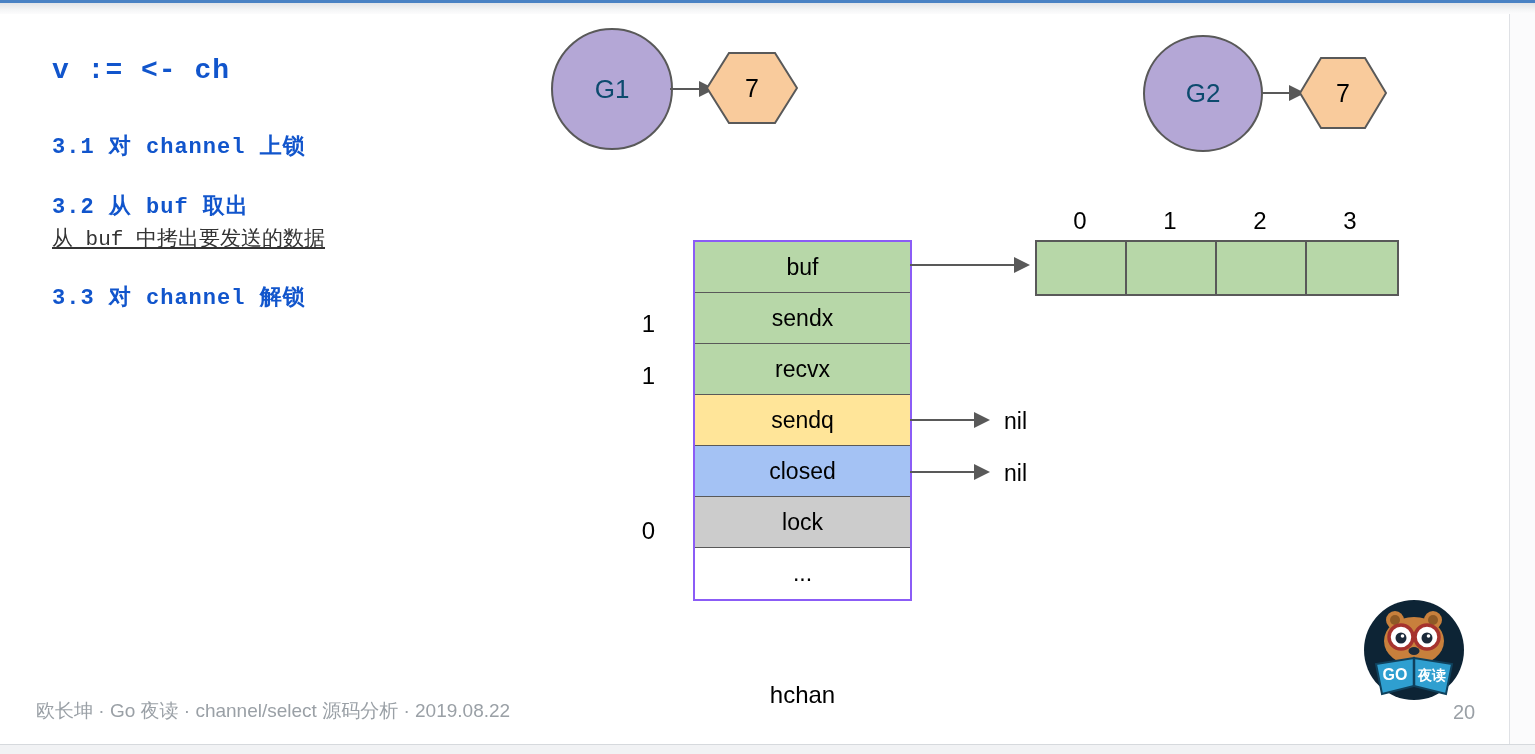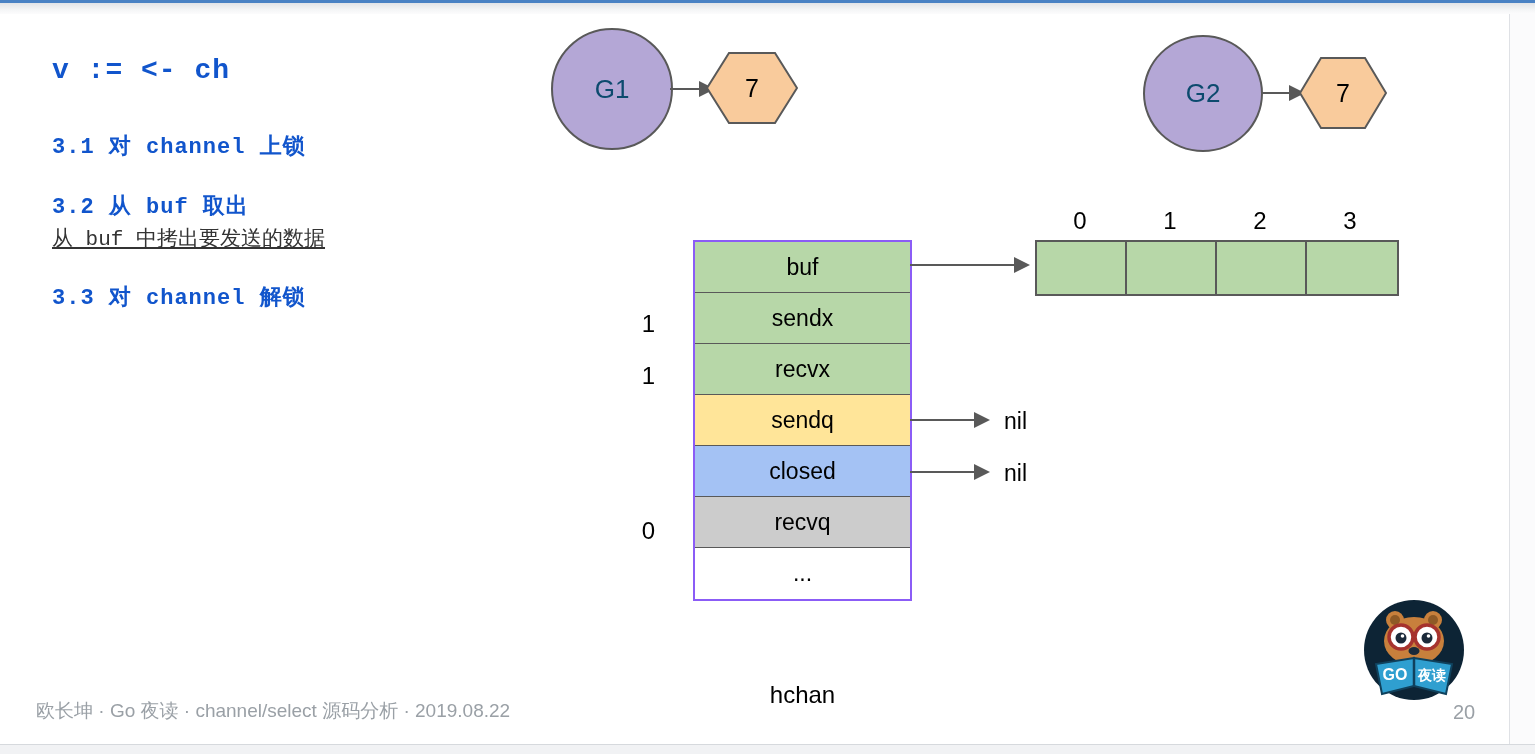--- a/index.html
+++ b/index.html
@@ -271,21 +271,21 @@
     </svg>
     <div class="hex-label">7</div>
   </div>
 
   <div id="hchan-table">
     <div class="hrow c-green">buf</div>
     <div class="hrow c-green">sendx</div>
     <div class="hrow c-green">recvx</div>
     <div class="hrow c-yellow">sendq</div>
     <div class="hrow c-blue">closed</div>
-    <div class="hrow c-gray">recvq</div>
+    <div class="hrow c-gray">lock</div>
     <div class="hrow c-white">...</div>
   </div>
 
   <div class="side-val sv-sendx">1</div>
   <div class="side-val sv-recvx">1</div>
   <div class="side-val sv-closed">0</div>
 
   <div class="hchan-caption">hchan</div>
 
   <svg class="arrow-svg" style="left:910px; top:252px;" width="130" height="30">

